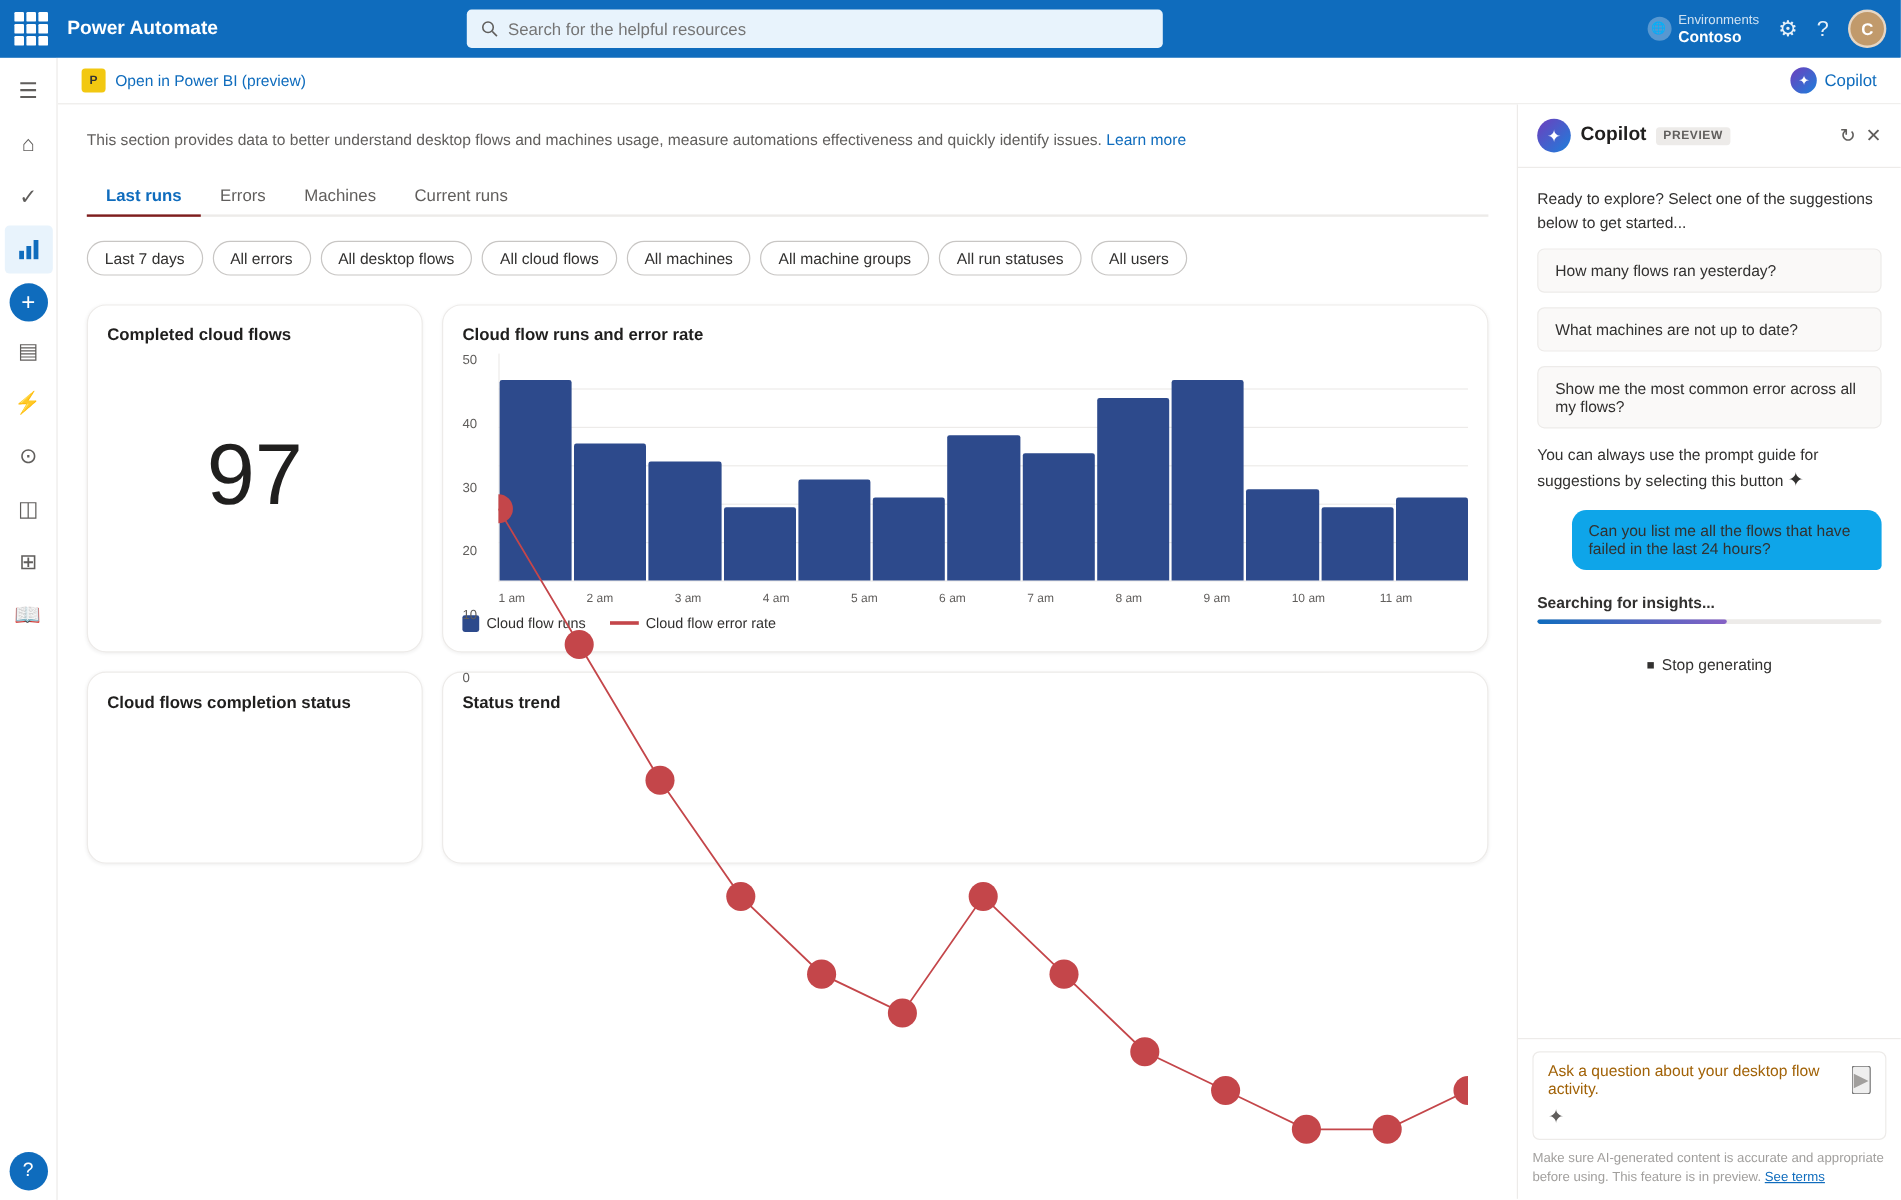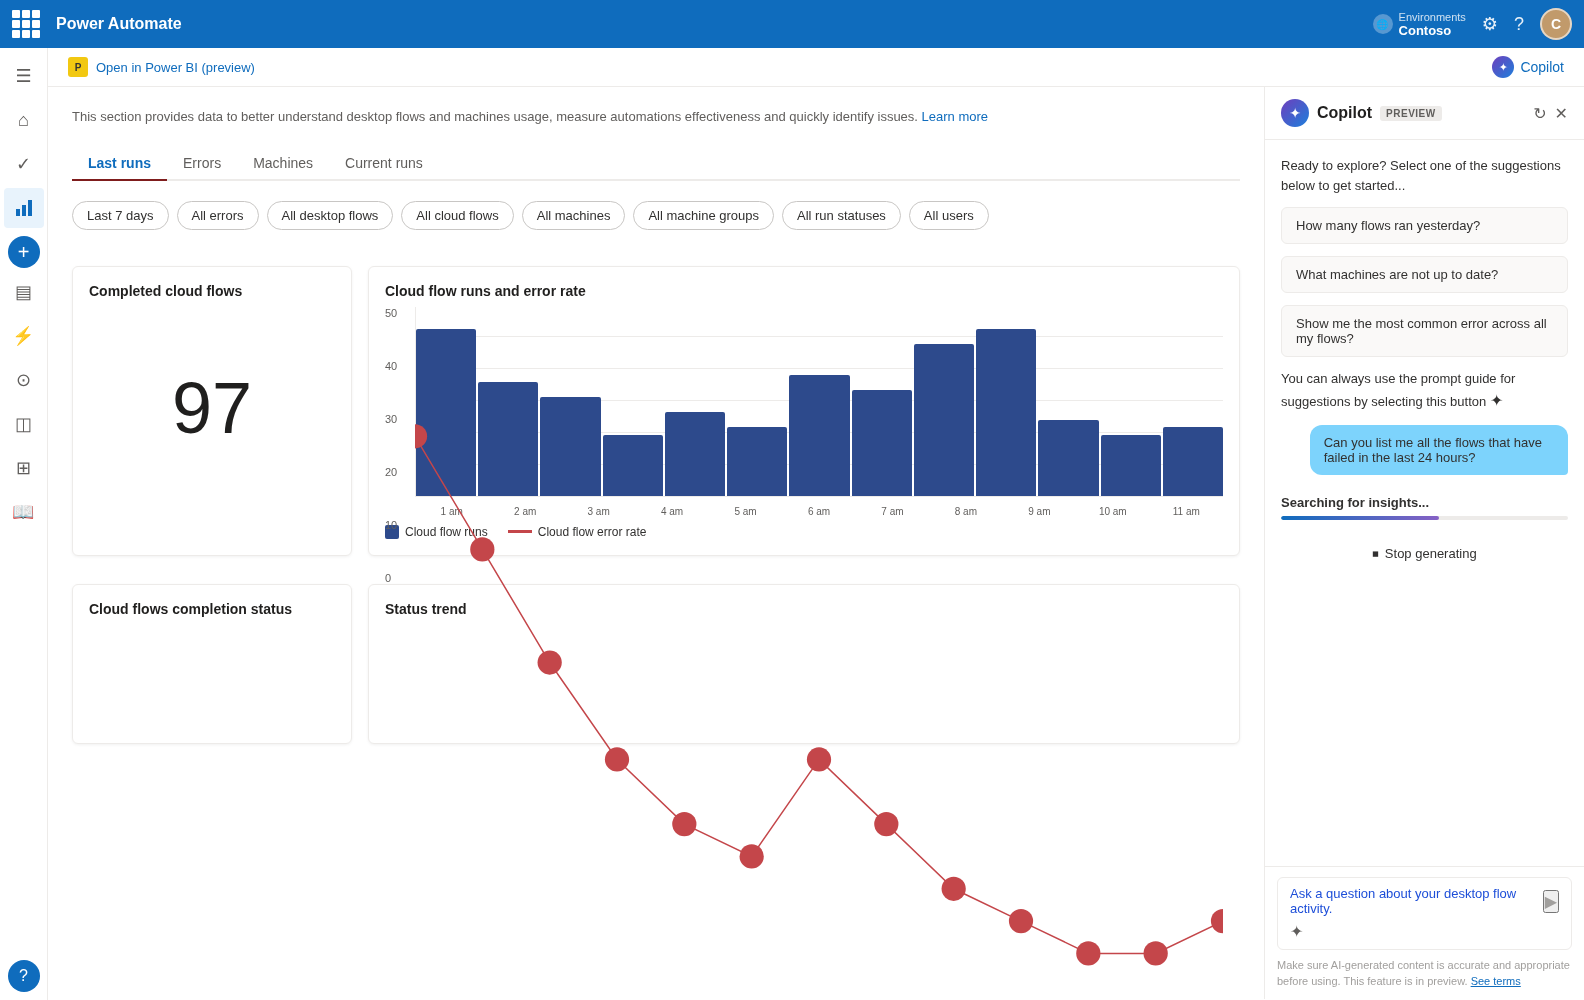--- a/index.html
+++ b/index.html
@@ -236,24 +236,23 @@
 
     
     .cards-row {
       display: flex;
       gap: 16px;
       margin-bottom: 16px;
     }
     .card {
       background: white;
       border: 1px solid #edebe9;
-      border-radius: 6px;
+      border-radius: 16px;
       padding: 16px;
       box-shadow: 0 1px 3px rgba(0,0,0,0.06);
-      margin-top: 12px;
     }
     .card-sm { width: 280px; min-height: 280px; flex-shrink: 0; }
     .card-lg { flex: 1; min-height: 280px; }
     .card-title { font-size: 14px; font-weight: 600; color: #201f1e; margin-bottom: 8px; }
 
     
     .big-number {
       font-size: 72px;
       font-weight: 300;
       color: #201f1e;
@@ -281,21 +280,21 @@
       border-left: 1px solid #edebe9;
       border-bottom: 1px solid #edebe9;
     }
     .chart-x-labels {
       position: absolute;
       left: 30px; right: 0; bottom: 0;
       display: flex;
       font-size: 10px;
       color: #605e5c;
     }
-    .chart-x-label { flex: 1; text-align: center; }
+    .chart-x-label { flex: 1; text-align: left; }
     .chart-bar {
       flex: 1;
       background: #2d4a8c;
       border-radius: 2px 2px 0 0;
       position: relative;
     }
     .chart-grid-line {
       position: absolute;
       left: 30px; right: 0;
       height: 1px;
@@ -377,21 +376,21 @@
       border: 1px solid #edebe9;
       border-radius: 6px;
       padding: 10px 14px;
       font-size: 13px;
       color: #323130;
       cursor: pointer;
       background: #faf9f8;
     }
     .copilot-prompt-guide { font-size: 13px; color: #323130; line-height: 1.5; }
     .user-bubble {
-      background: #7dd3fc;
+      background: #0ea5e9;
       border-radius: 12px 12px 4px 12px;
       padding: 10px 14px;
       font-size: 13px;
       color: #323130;
       align-self: flex-end;
       max-width: 90%;
     }
     .searching-bar {
       padding: 8px 0;
     }
@@ -461,20 +460,27 @@
       <span></span>
       <span></span>
     <span></span>
       <span></span>
       <span></span>
     <span></span>
       <span></span>
       <span></span>
   </div>
   <div class="nav-logo">Power Automate</div>
+  <div class="nav-search">
+    <svg width="14" height="14" viewBox="0 0 16 16" fill="#605e5c">
+        <circle cx="6.5" cy="6.5" r="5" stroke="#605e5c" stroke-width="1.5" fill="none"></circle>
+        <line x1="10.5" y1="10.5" x2="15" y2="15" stroke="#605e5c" stroke-width="1.5"></line>
+      </svg>
+    <input type="text" placeholder="Search for the helpful resources" style="">
+  </div>
   <div class="nav-right">
     <div class="env-block">
       <div class="env-icon">🌐</div>
       <div>
         <div style="font-size:11px;opacity:0.8">Environments</div>
         <div style="font-size:13px;font-weight:600">Contoso</div>
       </div>
     </div>
     <button class="nav-icon-btn">⚙</button>
     <button class="nav-icon-btn">?</button>
@@ -673,21 +679,21 @@
 
         <div class="stop-btn">
           <span>⏹</span>
           <span>Stop generating</span>
         </div>
       </div>
 
       <div class="copilot-footer">
         <div class="copilot-input-area">
           <div class="copilot-input-row">
-            <span style="color:#1d4ed8;font-size:13px;flex:1">Ask a question about your desktop flow activity.</span>
+            <span style="color:#a16207;font-size:13px;flex:1">Ask a question about your desktop flow activity.</span>
             <button class="copilot-send-btn">▶</button>
           </div>
           <div style="display:flex;gap:6px">
             <span style="cursor:pointer;color:#605e5c;font-size:16px;">✦</span>
           </div>
         </div>
         <div class="copilot-disclaimer">
           <span>Make sure AI-generated content is accurate and appropriate before using. This feature is in preview.</span>
           <a href="#">See terms</a>
         </div>

